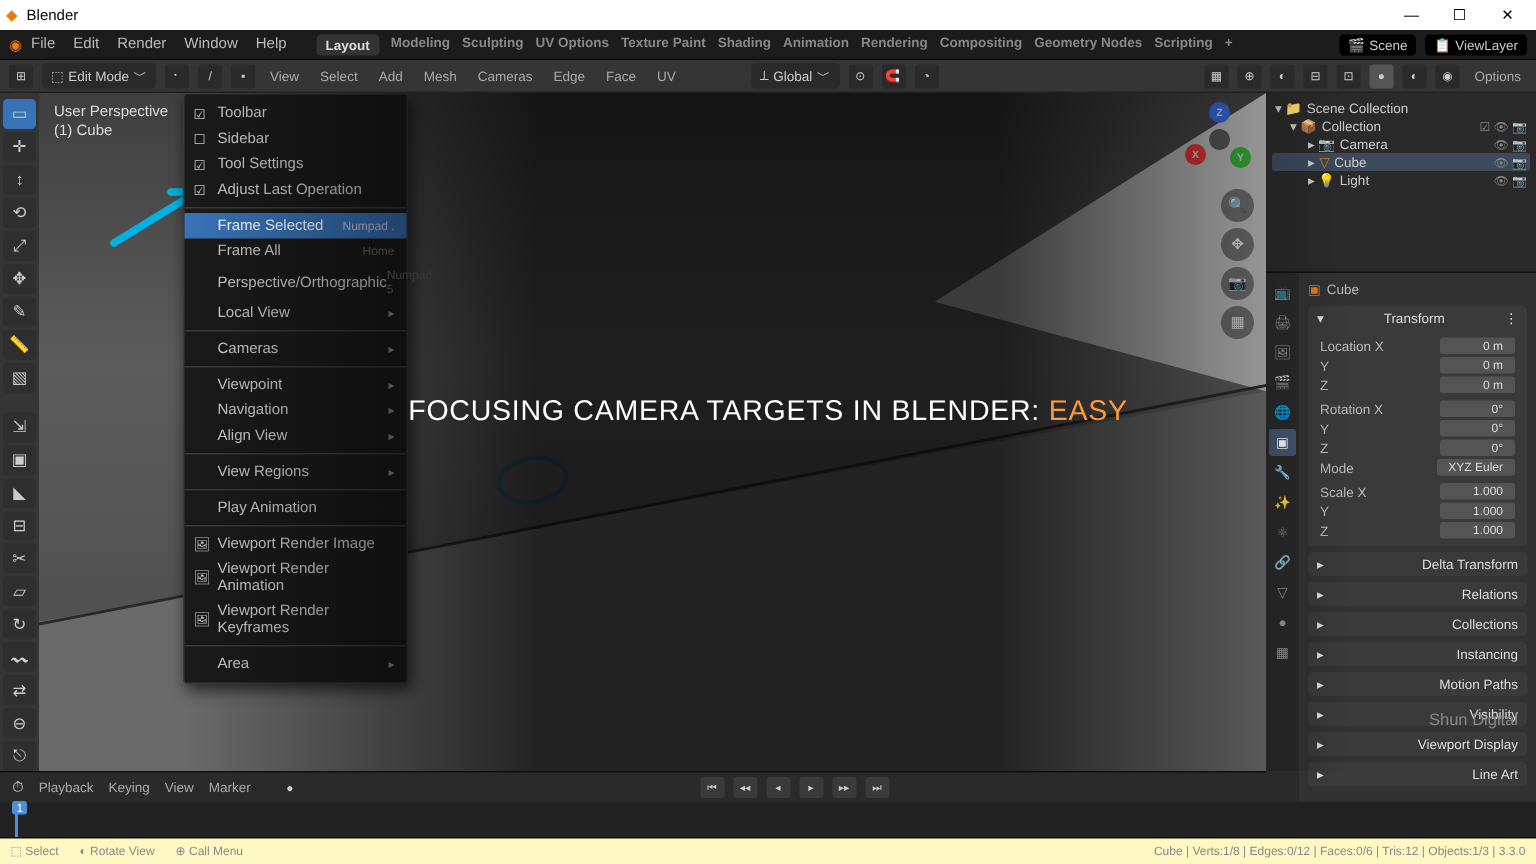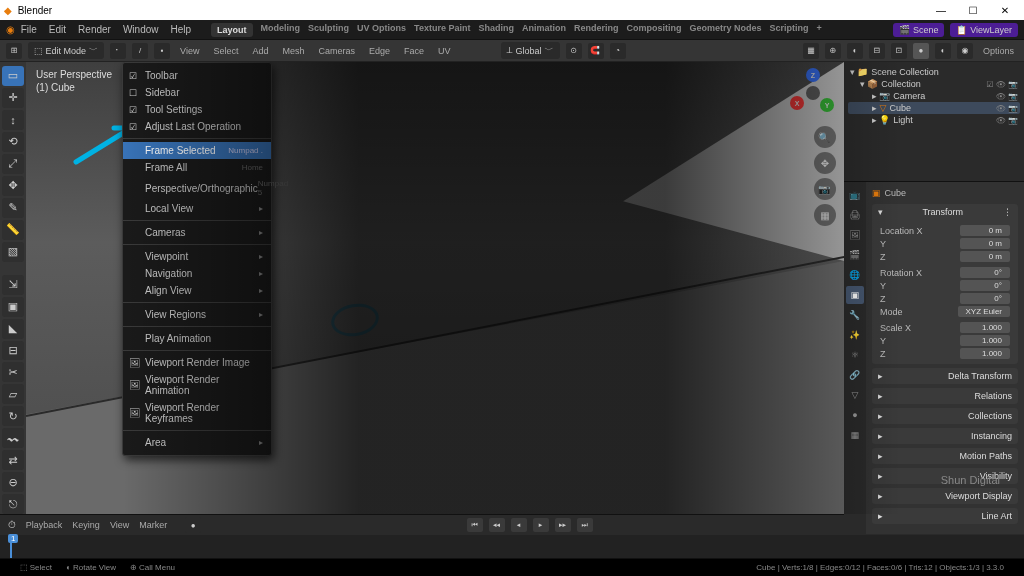--- a/index.html
+++ b/index.html
@@ -8,21 +8,21 @@
   .titlebar { height:20px; background:#fff; color:#000; justify-content:space-between; padding:0 4px; }
   .titlebar .app { display:flex; gap:6px; align-items:center; }
   .winbtns { display:flex; gap:2px; }
   .winbtn { width:30px; height:18px; display:flex; align-items:center; justify-content:center; font-size:10px; }
   .topbar { height:20px; background:#1c1c1c; border-bottom:1px solid #111; justify-content:space-between; padding:0 6px; }
   .menubar { display:flex; gap:12px; }
   .mi { color:#bbb; }
   .tabs { display:flex; gap:8px; margin-left:20px; font-size:9px; color:#888;font-weight:bold; }
   .tabs .active { color:#ddd; background:#333; padding:2px 6px; border-radius:3px; }
   .rightctls { display:flex; gap:6px; align-items:center; }
-  .pill { background:#4c1d95; padding:2px 6px; border-radius:3px; font-size:9px; color:#ccc; }
+  .pill { background:#000000; padding:2px 6px; border-radius:3px; font-size:9px; color:#ccc; }
   .header2 { height:22px; background:#353535; border-bottom:1px solid #222; justify-content:space-between; padding:0 6px; }
   .header2 .left, .header2 .right { display:flex; gap:6px; align-items:center; }
   .dd { background:#2a2a2a; padding:2px 6px; border-radius:3px; font-size:9px; display:flex; gap:3px; align-items:center; }
   .hmi { color:#aaa; font-size:9px; margin:0 4px; }
   .iconbtn { width:16px; height:16px; background:#2a2a2a; border-radius:2px; display:flex; align-items:center; justify-content:center; font-size:8px; }
   .main { flex:1; display:flex; height:calc(100% - 20px - 20px - 22px - 62px); position:relative; }
   .toolcol { width:26px; background:#353535; display:flex; flex-direction:column; align-items:center; gap:2px; padding-top:4px; }
   .tool { width:22px; height:22px; border-radius:3px; display:flex; align-items:center; justify-content:center; font-size:11px; color:#ccc; }
   .tool.sel { background:#3873b8; }
   .tool.nm { background:#2f2f2f; }
@@ -69,22 +69,22 @@
   .tlh { height:20px; display:flex; justify-content:space-between; align-items:center; padding:0 8px; }
   .tlh .dd2 { font-size:9px; color:#aaa; }
   .tlh .mid { display:flex; gap:6px; align-items:center; }
   .pbtn { width:16px; height:14px; background:#3a3a3a; border-radius:2px; display:flex; align-items:center; justify-content:center; font-size:7px; }
   .frames { flex:1; background:#222; position:relative; }
   .dark { position:absolute; inset:0 0 0 0; background:linear-gradient(90deg,transparent 0%,transparent 12%,#000a 35%,#000a 65%,transparent 88%); pointer-events:none; }
   .overlay { position:absolute; left:0; right:0; top:264px; text-align:center; pointer-events:none; }
   .overlay .t1 { font-size:19px; color:#fff; font-weight:500; letter-spacing:0.5px; }
   .overlay .t1 .hl { color:#ff9a3c; }
   .overlay .t2 { margin-top:6px; font-size:19px; color:#ff9a3c; font-weight:500; }
-  .watermark { position:absolute; right:24px; bottom:90px; color:#888; font-size:11px; }
-  .status { height:18px; background:#000000; border-top:1px solid #111; display:flex; justify-content:space-between; align-items:center; padding:0 20px; font-size:8px; color:#888; }
+  .watermark { position:absolute; right:12px; bottom:90px; color:#888; font-size:11px; }
+  .status { height:18px; background:#fef9c3; border-top:1px solid #111; display:flex; justify-content:space-between; align-items:center; padding:0 7px; font-size:8px; color:#888; }
 </style>
 </head>
 <body>
 
 <div class="titlebar row">
   <div class="app">
     <span style="color:#e87d0d">◆</span>
     <span>Blender</span>
   </div>
   <div class="winbtns">
@@ -445,14 +445,15 @@
   <div class="row" style="gap:14px">
     <span>⬚ <span>Select</span></span>
     <span>◐ <span>Rotate View</span></span>
     <span>⊕ <span>Call Menu</span></span>
   </div>
   <span>Cube | Verts:1/8 | Edges:0/12 | Faces:0/6 | Tris:12 | Objects:1/3 | 3.3.0</span>
 </div>
 </div>
 
 <div class="overlay">
+  <div class="t1"><span>FOCUSING CAMERA TARGETS IN BLENDER: </span><span class="hl">EASY</span></div>
 </div>
 <div class="watermark">Shun Digital</div>
 
 </body></html>

